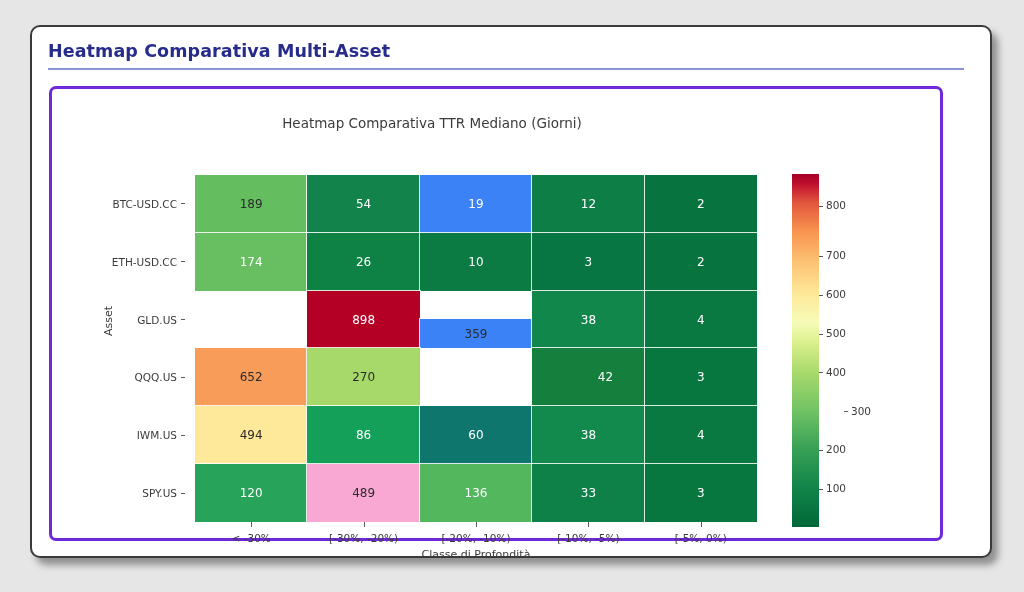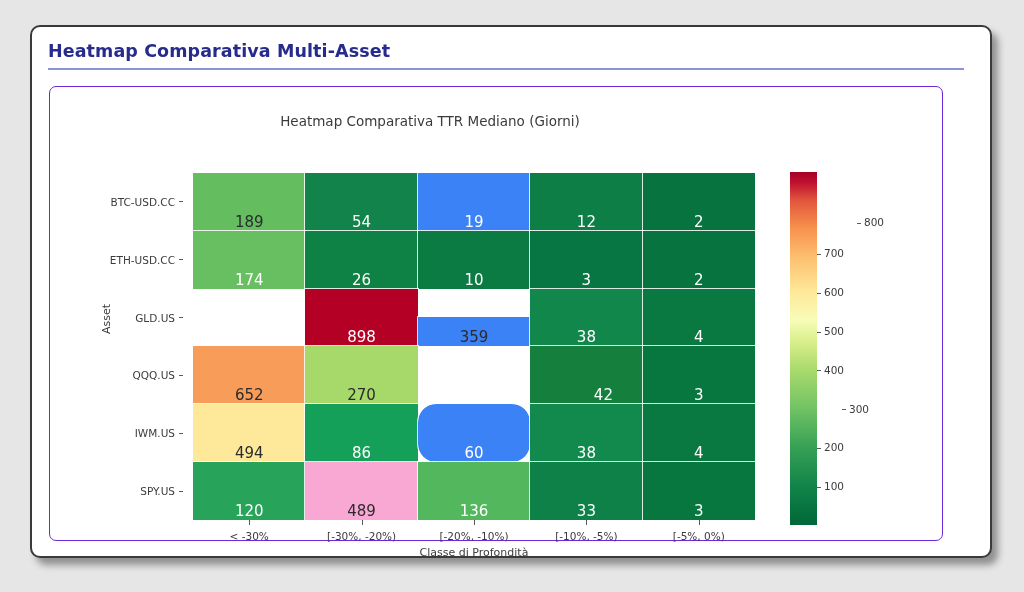--- a/index.html
+++ b/index.html
@@ -54,21 +54,21 @@
     background: #8a94d4;
   }
 
   
   .panel {
     position: absolute;
     left: 17px;
     top: 59px;
     width: 894px;
     height: 455px;
-    border: 1px solid #6d28d9;
+    border: 3px solid #6d28d9;
     border-radius: 7px;
     background: #ffffff;
     box-sizing: border-box;
   }
 
   
   .chart {
     position: absolute;
     left: 0; top: 0;
     width: 894px; height: 455px;
@@ -93,23 +93,23 @@
     height: 347px;   
     display: grid;
     grid-template-columns: repeat(5, 1fr);
     grid-template-rows: repeat(6, 1fr);
     background: #ffffff;
   }
 
   .cell {
     position: relative;
     display: flex;
-    align-items: flex-end;
+    align-items: center;
     justify-content: center;
-    font-size: 15px;
+    font-size: 12px;
     box-sizing: border-box;
     outline: 0.5px solid rgba(255,255,255,0.85);
     outline-offset: -0.5px;
   }
   .cell.empty { background: #ffffff; outline-color: transparent; }
 
   
   .ylabels {
     position: absolute;
     left: 0px;
@@ -325,21 +325,21 @@
             </div>
             <div class="cell" style="background: rgb(8, 119, 63); color: rgb(255, 255, 255);">
               <span>3</span>
             </div>
             <div class="cell" style="background: rgb(254, 232, 153); color: rgb(43, 43, 43);">
               <span>494</span>
             </div>
             <div class="cell" style="background: rgb(21, 160, 90); color: rgb(255, 255, 255);">
               <span>86</span>
             </div>
-            <div class="cell" style="background: #3b82f6; color: rgb(255, 255, 255); border-radius: 18px;">
+            <div class="cell" style="background: #0f766e; color: rgb(255, 255, 255);">
               <span>60</span>
             </div>
             <div class="cell" style="background: rgb(18, 138, 77); color: rgb(255, 255, 255);">
               <span>38</span>
             </div>
             <div class="cell" style="background: rgb(10, 121, 65); color: rgb(255, 255, 255);">
               <span>4</span>
             </div>
             <div class="cell" style="background: rgb(39, 163, 90); color: rgb(255, 255, 255);">
               <span>120</span>
@@ -370,20 +370,20 @@
 
         <div class="cbar"></div>
         <div class="cbar-ticks" id="cbar-ticks">
             <div class="cbar-tick" style="top: 314.209px;"><span class="tickmark"></span><span>100</span></div>
             <div class="cbar-tick" style="top: 275.418px;"><span class="tickmark"></span><span>200</span></div>
             <div class="cbar-tick" style="top: 236.626px; padding-left: 25px;"><span class="tickmark"></span><span>300</span></div>
             <div class="cbar-tick" style="top: 197.835px;"><span class="tickmark"></span><span>400</span></div>
             <div class="cbar-tick" style="top: 159.044px;"><span class="tickmark"></span><span>500</span></div>
             <div class="cbar-tick" style="top: 120.253px;"><span class="tickmark"></span><span>600</span></div>
             <div class="cbar-tick" style="top: 81.4615px;"><span class="tickmark"></span><span>700</span></div>
-            <div class="cbar-tick" style="top: 50px; margin-left: 40px;"><span class="tickmark"></span><span>800</span></div>
+            <div class="cbar-tick" style="top: 31px;"><span class="tickmark"></span><span>800</span></div>
           </div>
 
       </div>
     </div>
 
   </div>
 </div>
 
 </body></html>

